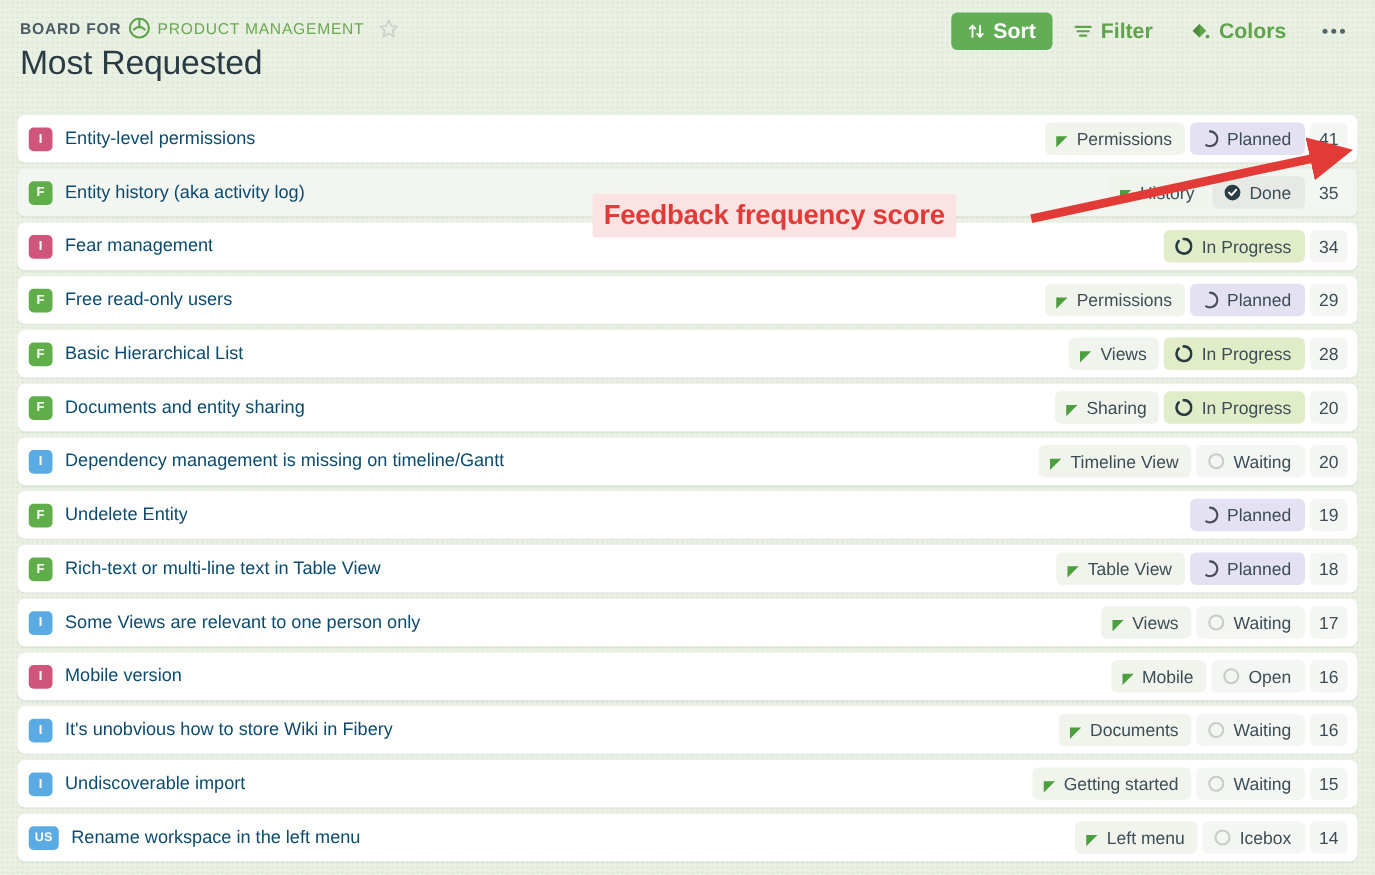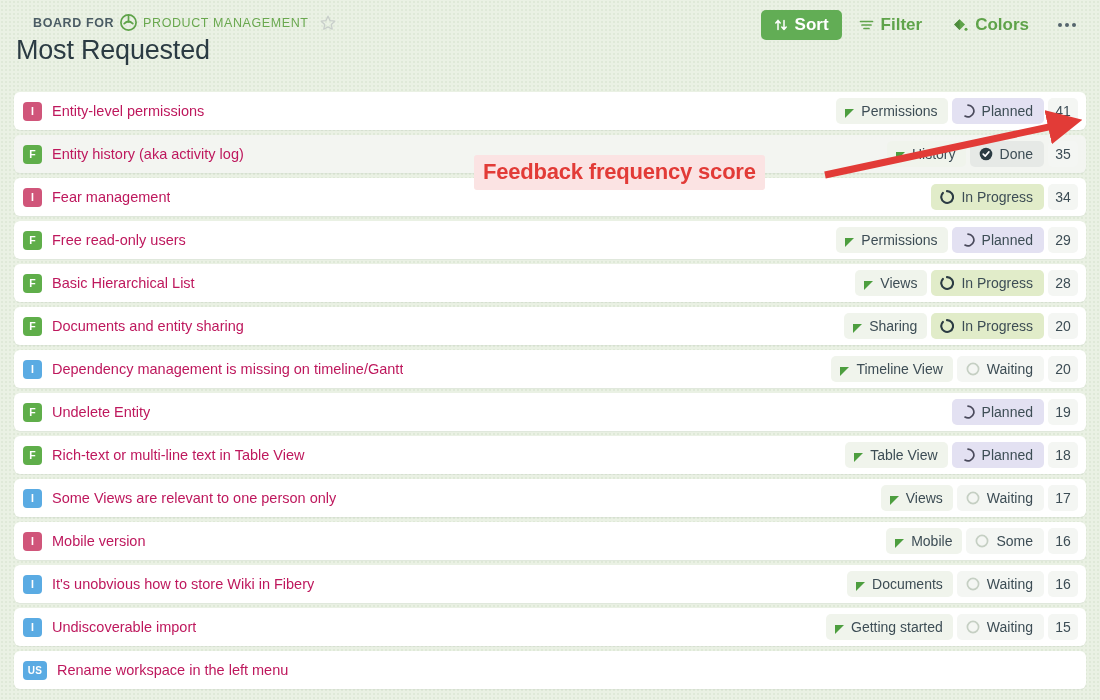--- a/index.html
+++ b/index.html
@@ -25,21 +25,20 @@
     height: 92px;
     padding: 0 16px;
   }
 
   .breadcrumb {
     display: flex;
     align-items: center;
     gap: 6px;
     padding-top: 15px;
     height: 30px;
-    margin-left: 17px;
   }
   .bc-prefix {
     font-size: 12.5px;
     font-weight: bold;
     letter-spacing: 0.6px;
     color: #4b5c64;
     text-transform: uppercase;
   }
   .bc-space-icon {
     width: 17px; height: 17px;
@@ -148,21 +147,21 @@
     letter-spacing: 0.2px;
   }
   .type-badge.wide {
     width: 24px; flex: 0 0 24px;
     font-size: 10px;
   }
 
   .row-title {
     margin-left: 10px;
     font-size: 14.5px;
-    color: #be185d;
+    color: #0c4a6e;
     white-space: nowrap;
     overflow: hidden;
     text-overflow: ellipsis;
   }
 
   .row-right {
     margin-left: auto;
     display: flex;
     align-items: center;
     gap: 4px;
@@ -516,21 +515,21 @@
         <div class="tag-pill">
           <span class="flag-ico"><svg width="11" height="11" viewBox="0 0 11 11">
               <path d="M1 1 L10 1 L1 10 Z" fill="#4d9e3f"></path>
             </svg></span>
           <span>Mobile</span>
         </div>
         <div class="status-pill status-open">
           <span class="sico"><svg width="14" height="14" viewBox="0 0 14 14">
               <circle cx="7" cy="7" r="5.6" fill="none" stroke="#c5cfc3" stroke-width="1.7"></circle>
             </svg></span>
-          <span>Some</span>
+          <span>Open</span>
         </div>
         <div class="score">16</div>
       </div>
     </div>
     <div class="row">
       <div class="type-badge" style="background:#5aabe3">
         <span>I</span>
       </div>
       <div class="row-title">It's unobvious how to store Wiki in Fibery</div>
       <div class="row-right">
@@ -568,20 +567,35 @@
           <span>Waiting</span>
         </div>
         <div class="score">15</div>
       </div>
     </div>
     <div class="row">
       <div class="type-badge wide" style="background:#5aabe3">
         <span>US</span>
       </div>
       <div class="row-title">Rename workspace in the left menu</div>
+      <div class="row-right">
+        <div class="tag-pill">
+          <span class="flag-ico"><svg width="11" height="11" viewBox="0 0 11 11">
+              <path d="M1 1 L10 1 L1 10 Z" fill="#4d9e3f"></path>
+            </svg></span>
+          <span>Left menu</span>
+        </div>
+        <div class="status-pill status-icebox">
+          <span class="sico"><svg width="14" height="14" viewBox="0 0 14 14">
+              <circle cx="7" cy="7" r="5.6" fill="none" stroke="#c5cfc3" stroke-width="1.7"></circle>
+            </svg></span>
+          <span>Icebox</span>
+        </div>
+        <div class="score">14</div>
+      </div>
     </div>
   </div>
 
 <div class="anno-layer">
   <svg class="anno-arrow" width="1100" height="700">
     <defs>
       <marker id="ah" markerWidth="5" markerHeight="5" refX="1.2" refY="2.5" orient="auto">
         <path d="M0,0 L5,2.5 L0,5 Z" fill="#e23b37"></path>
       </marker>
     </defs>

